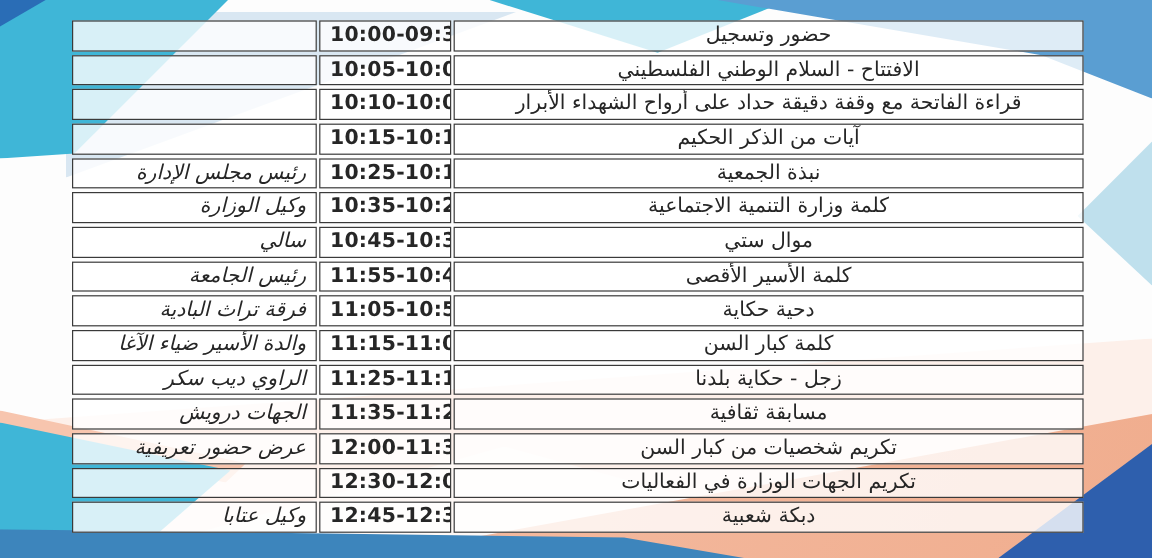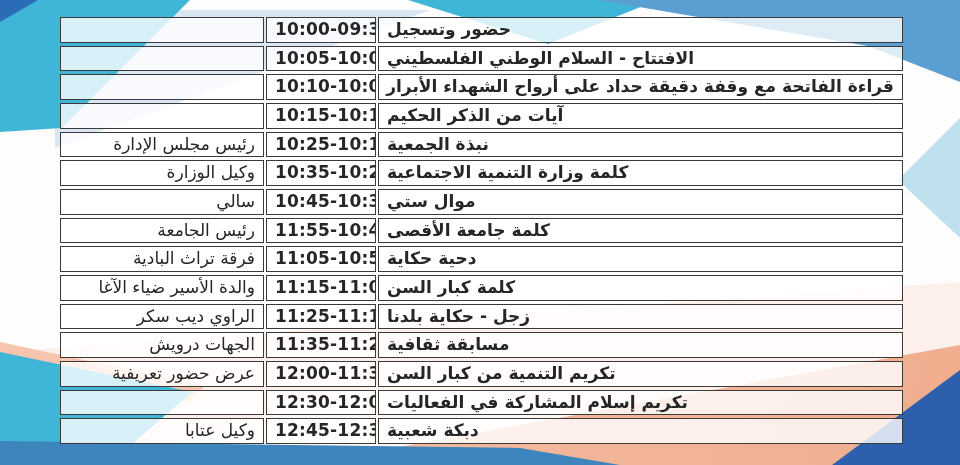--- a/index.html
+++ b/index.html
@@ -38,26 +38,26 @@
     background:rgba(255,255,255,.8);
     border:1px solid var(--border_color);
     color:var(--text_color);
     font-size:17px;
     line-height:1.15;
     padding:1px 8px;
     vertical-align:middle;
     white-space:nowrap;
     overflow:hidden;
   }
-  td.event{text-align:left;font-weight:bold;}
+  td.event{text-align:center;}
   td.time{
     text-align:center;font-weight:bold;font-size:16px;
     color:#1e1e1e;padding:1px 2px;letter-spacing:.2px;
   }
-  td.presenter{text-align:right;padding-left:4px;}
+  td.presenter{text-align:right;padding-left:4px;font-style:italic;}
 </style>
 </head>
 <body>
 
 <div class="stage">
 
   <div class="shape pale-blue-top"></div>
   <div class="shape navy-top-left"></div>
   <div class="shape teal-top-left"></div>
   <div class="shape teal-top-center"></div>
@@ -107,21 +107,21 @@
           <td class="event">كلمة وزارة التنمية الاجتماعية</td>
           <td class="time" dir="ltr">10:35-10:25</td>
           <td class="presenter">وكيل الوزارة</td>
         </tr>
         <tr>
           <td class="event">موال ستي</td>
           <td class="time" dir="ltr">10:45-10:35</td>
           <td class="presenter">سالي</td>
         </tr>
         <tr>
-          <td class="event">كلمة جامعة الأقصى</td>
+          <td class="event">كلمة الأسير الأقصى</td>
           <td class="time" dir="ltr">11:55-10:45</td>
           <td class="presenter">رئيس الجامعة</td>
         </tr>
         <tr>
           <td class="event">دحية حكاية</td>
           <td class="time" dir="ltr">11:05-10:55</td>
           <td class="presenter">فرقة تراث البادية</td>
         </tr>
         <tr>
           <td class="event">كلمة كبار السن</td>
@@ -132,26 +132,26 @@
           <td class="event">زجل - حكاية بلدنا</td>
           <td class="time" dir="ltr">11:25-11:15</td>
           <td class="presenter">الراوي ديب سكر</td>
         </tr>
         <tr>
           <td class="event">مسابقة ثقافية</td>
           <td class="time" dir="ltr">11:35-11:25</td>
           <td class="presenter">الجهات درويش</td>
         </tr>
         <tr>
-          <td class="event">تكريم التنمية من كبار السن</td>
+          <td class="event">تكريم شخصيات من كبار السن</td>
           <td class="time" dir="ltr">12:00-11:35</td>
           <td class="presenter">عرض حضور تعريفية</td>
         </tr>
         <tr>
-          <td class="event">تكريم إسلام المشاركة في الفعاليات</td>
+          <td class="event">تكريم الجهات الوزارة في الفعاليات</td>
           <td class="time" dir="ltr">12:30-12:00</td>
           <td class="presenter"></td>
         </tr>
         <tr>
           <td class="event">دبكة شعبية</td>
           <td class="time" dir="ltr">12:45-12:30</td>
           <td class="presenter">وكيل عتابا</td>
         </tr>
       </tbody>
   </table>

